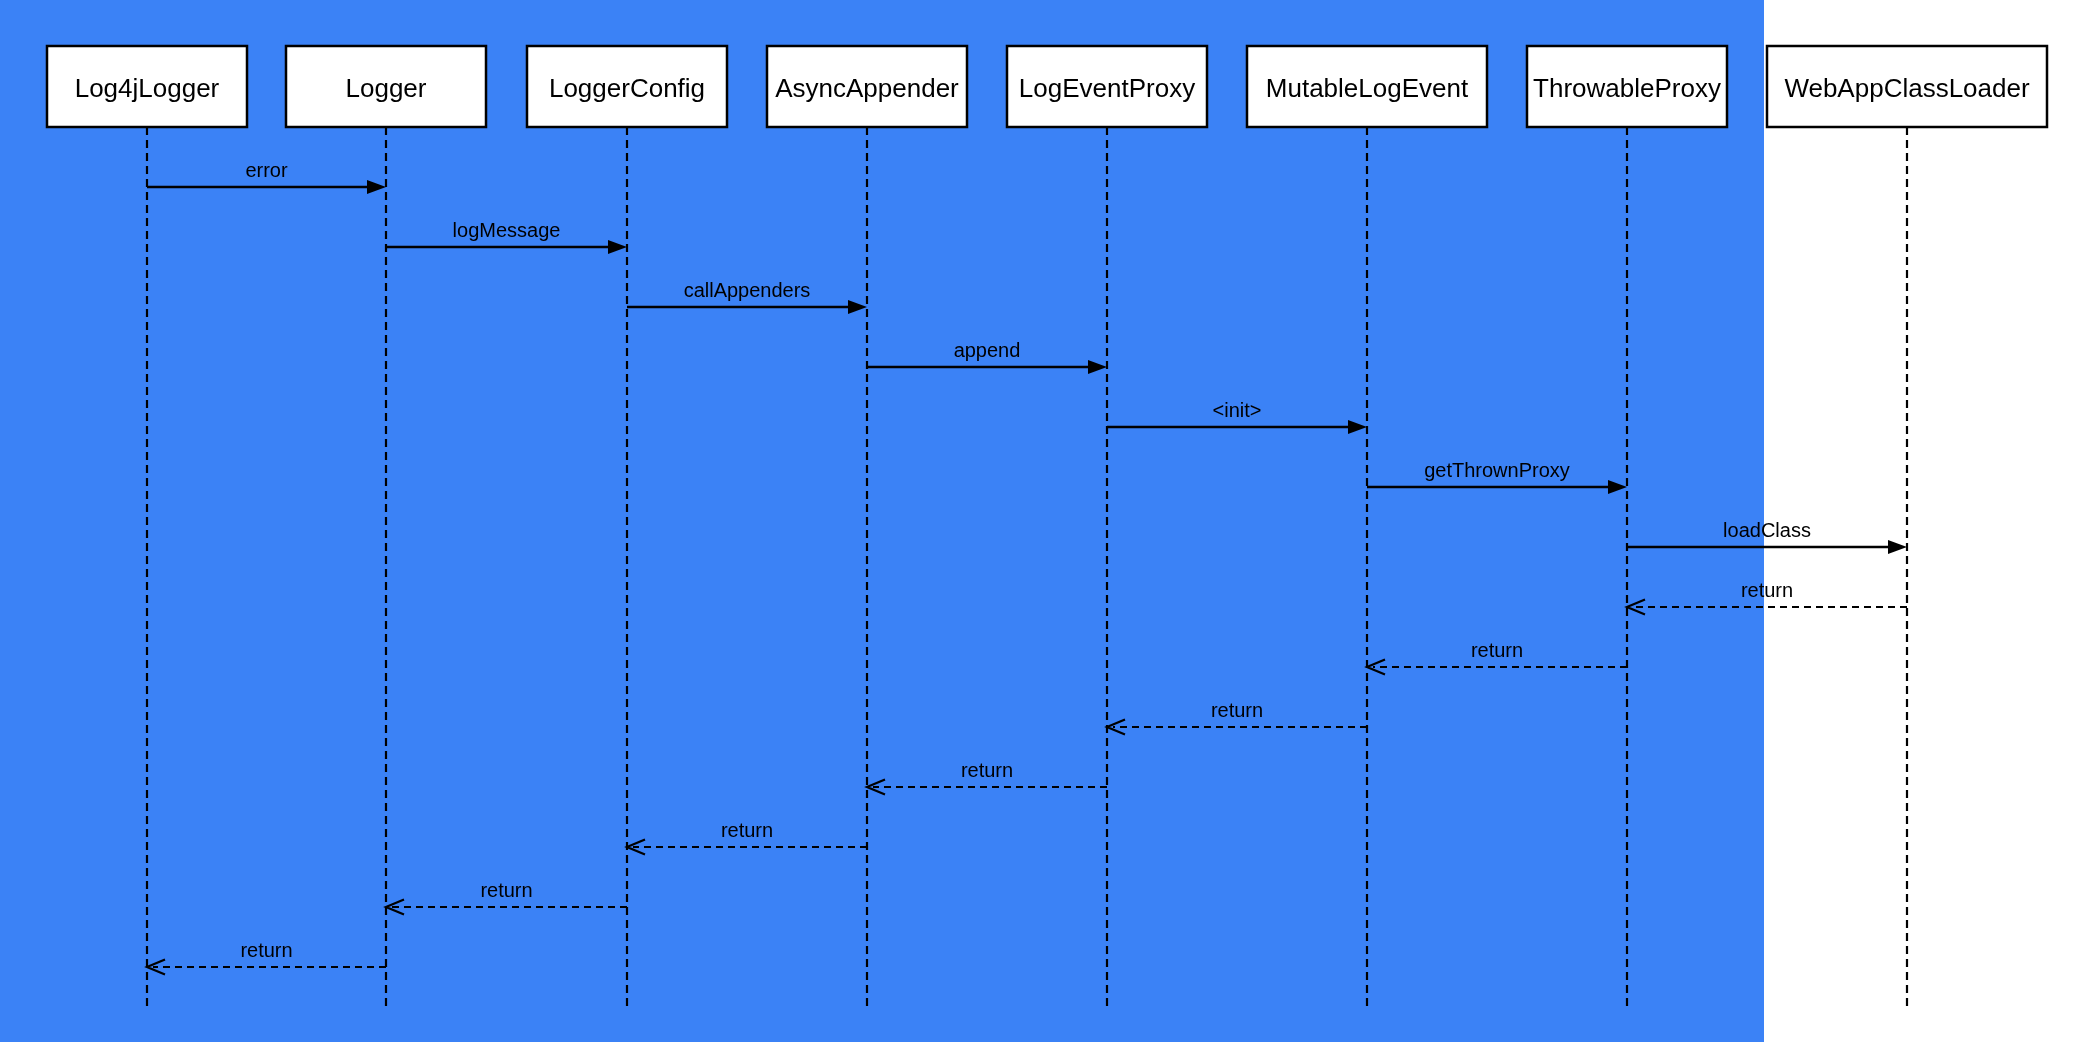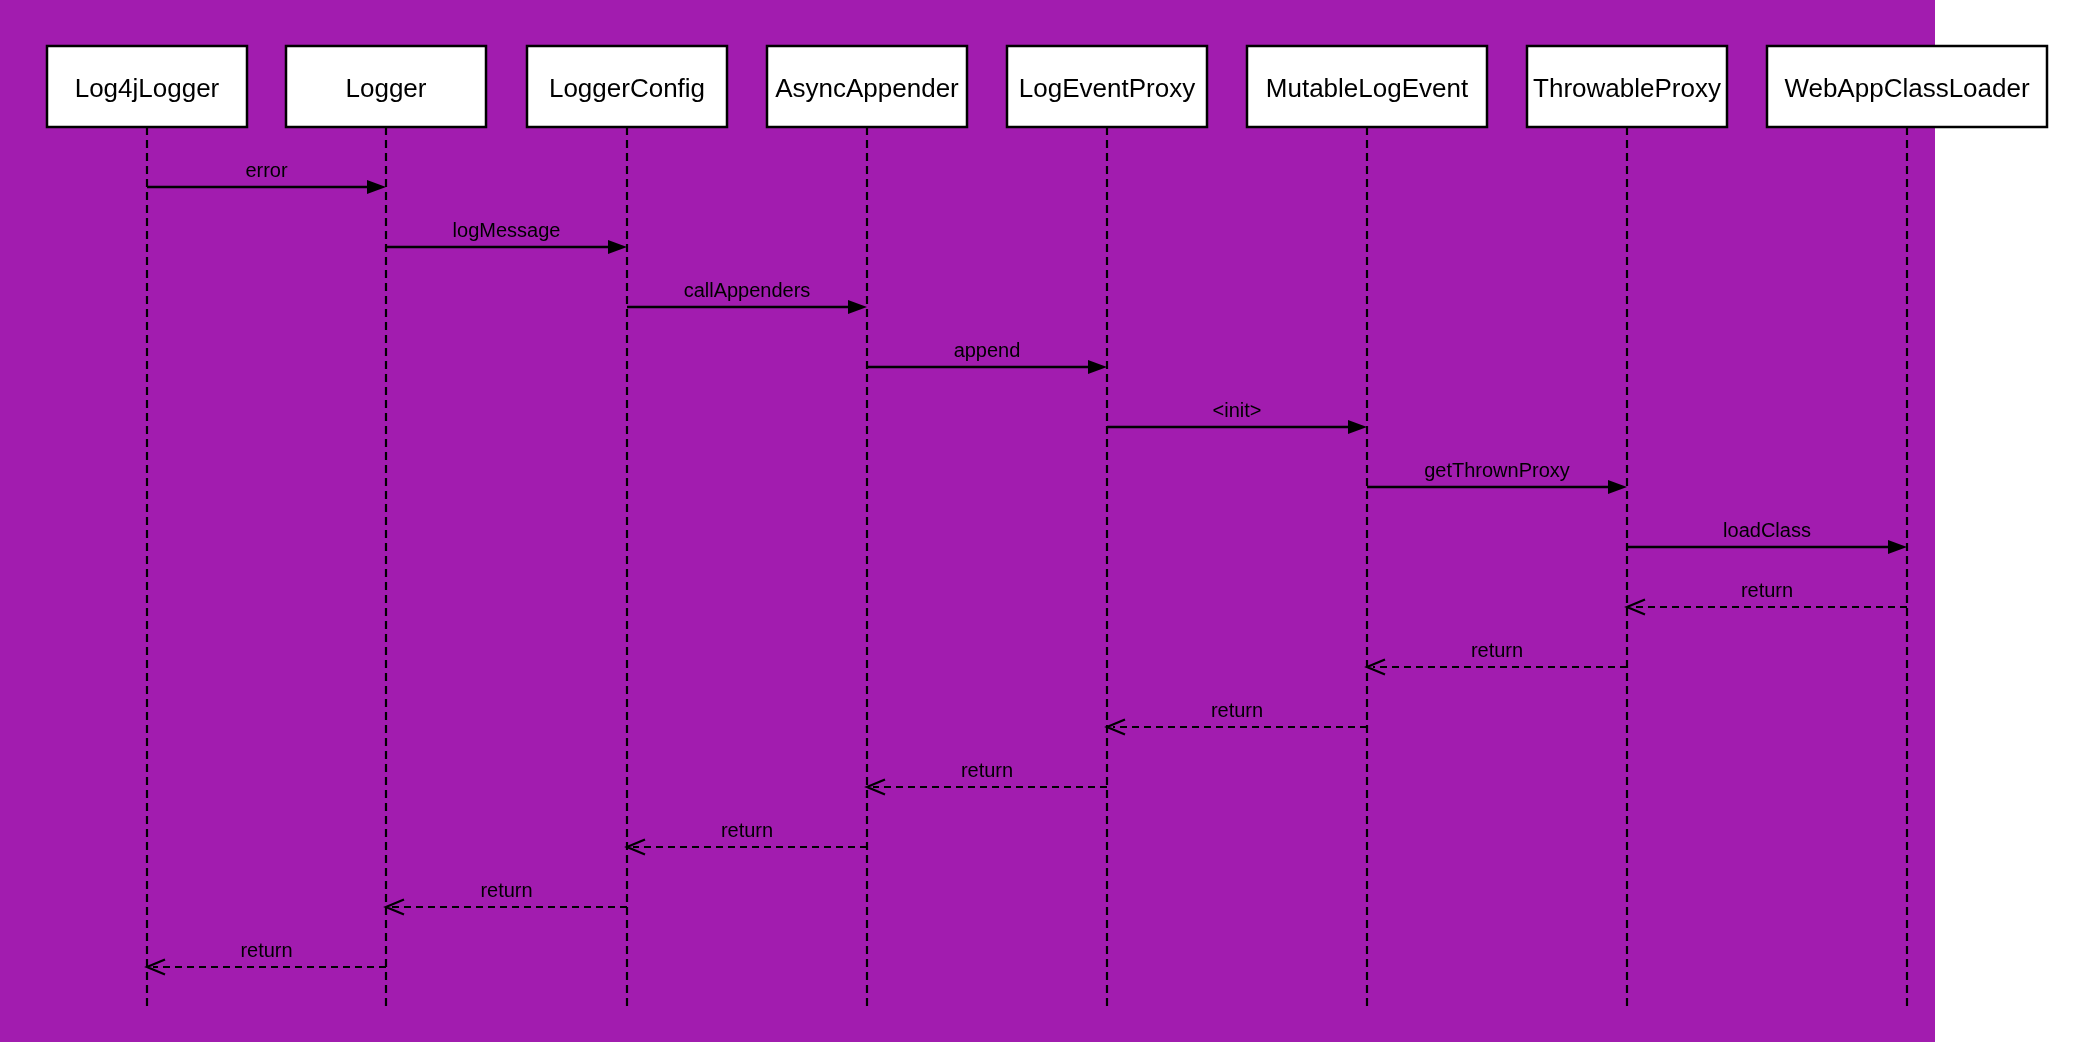--- a/index.html
+++ b/index.html
@@ -3,23 +3,23 @@
 <meta charset="utf-8">
 <title>Sequence Diagram</title>
 <style>
   html, body {
     margin: 0;
     padding: 0;
     background: #ffffff;
   }
   .canvas {
     position: relative;
-    width: 1935px;
+    width: 1764px;
     height: 1042px;
-    background: #a21caf;
+    background: #3b82f6;
     font-family: "Liberation Sans", sans-serif;
   }
   svg text {
     font-family: "Liberation Sans", sans-serif;
     fill: #000000;
   }
   .participant-label {
     font-size: 26px;
   }
   .message-label {

